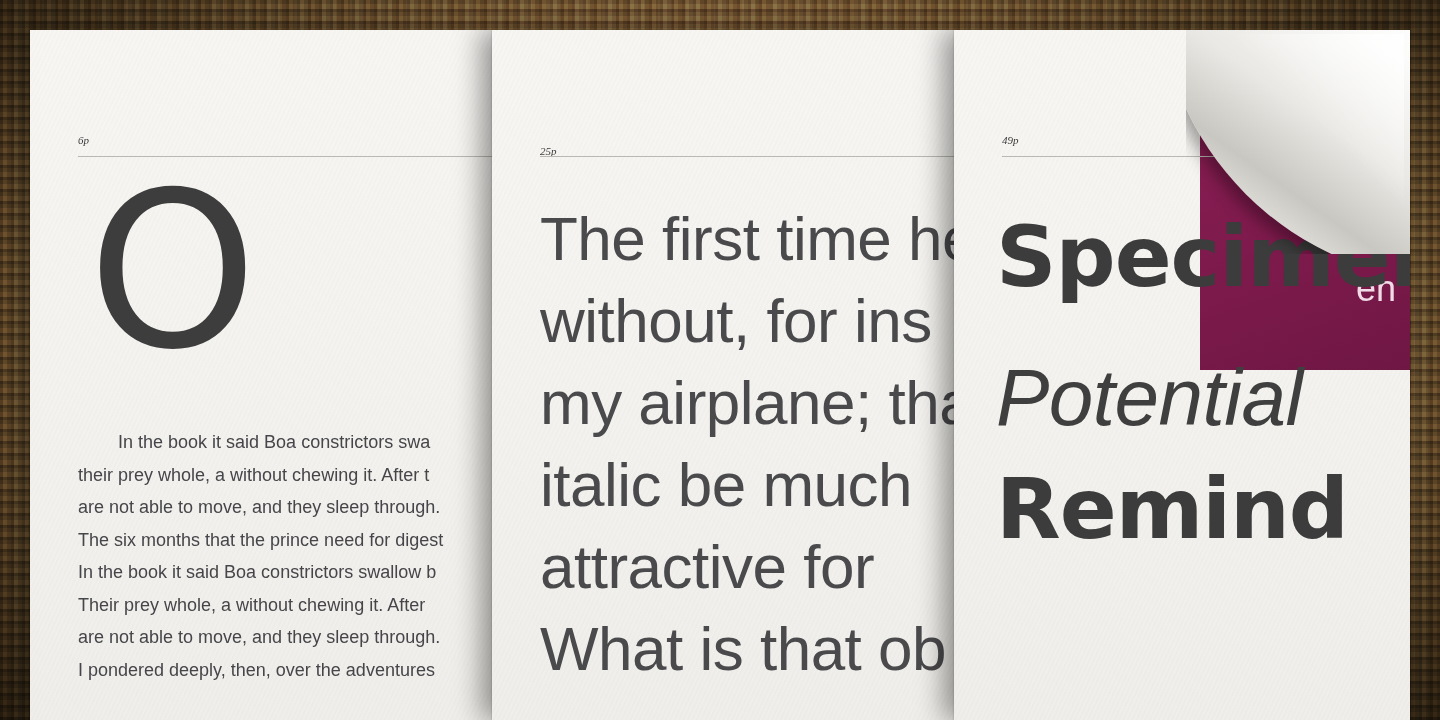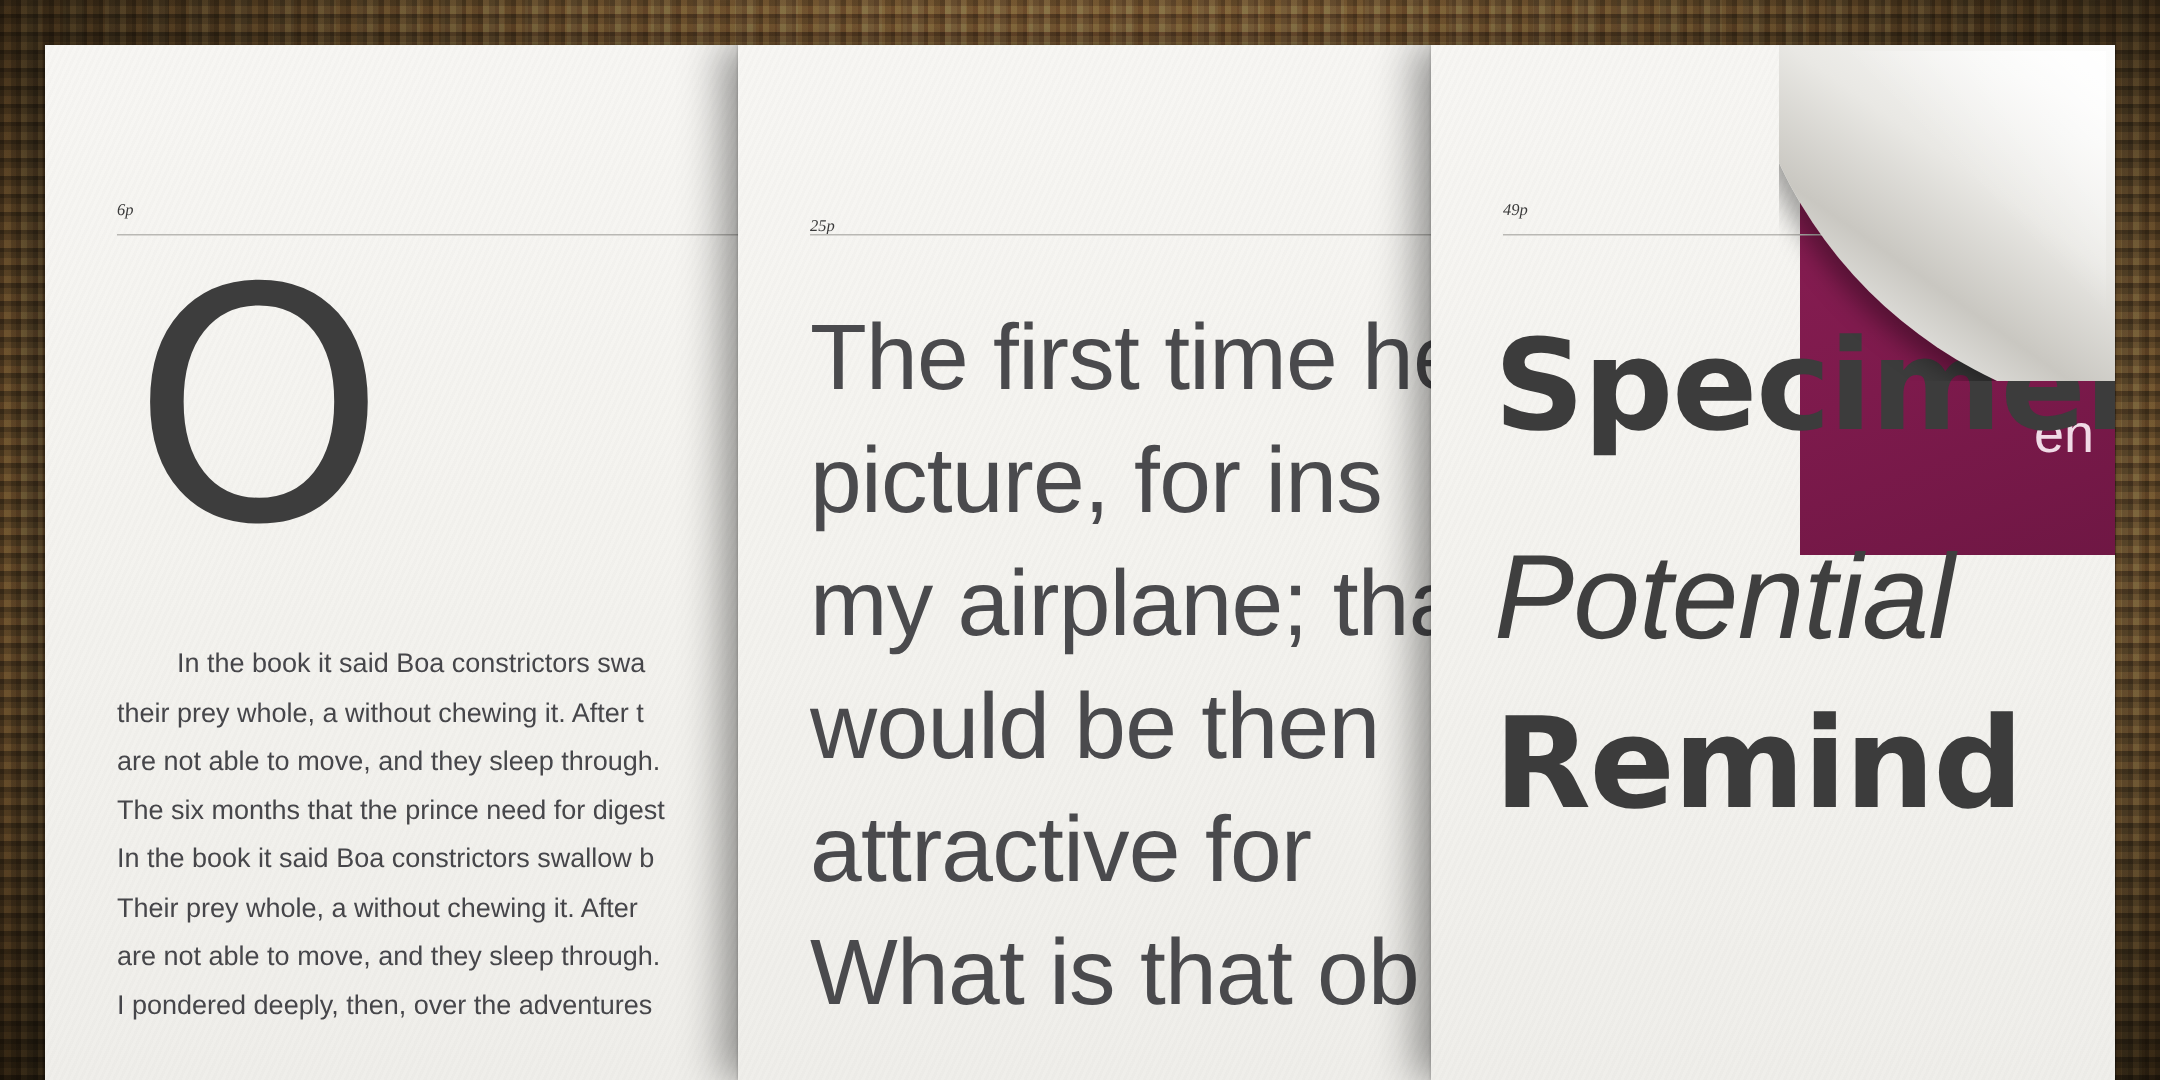--- a/index.html
+++ b/index.html
@@ -248,23 +248,23 @@
 <span>I pondered deeply, then, over the adventures</span></div>
     </div>
   </div>
 
   <div class="sheet sheet-2">
     <div class="sheet-inner">
       <div class="size-label" style="left:48px; top:104px;margin-top:11px;">25p</div>
       <div class="rule" style="left:48px; top:126px; width:414px;"></div>
 
       <div class="big-text"><span>The first time he</span>
-<span>picture, for ins</span>
+<span>without, for ins</span>
 <span>my airplane; tha</span>
-<span>would be then</span>
+<span>italic be much</span>
 <span>attractive for</span>
 <span>What is that ob</span></div>
     </div>
   </div>
 
   <div class="sheet sheet-3">
     <div class="sheet-inner">
 
       <div class="magenta">
         <div class="magenta-lines"><span>attractive</span>

